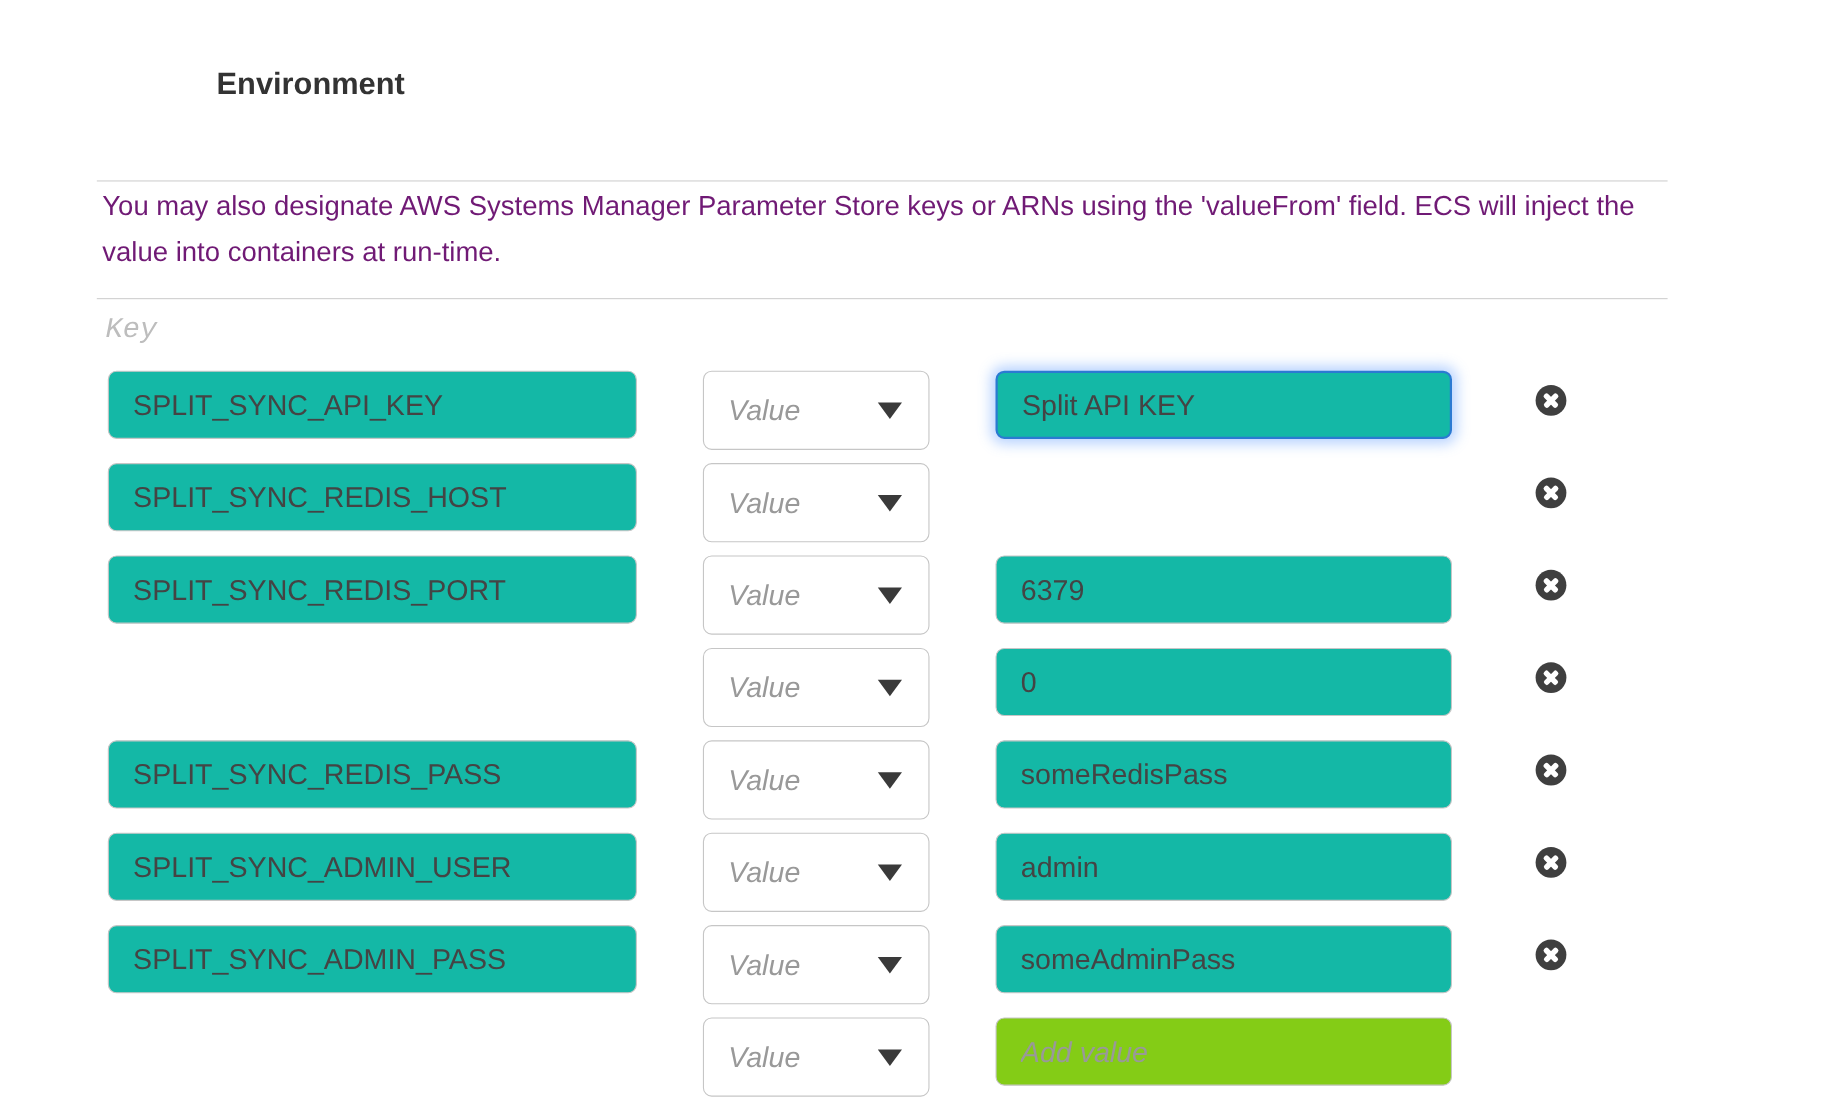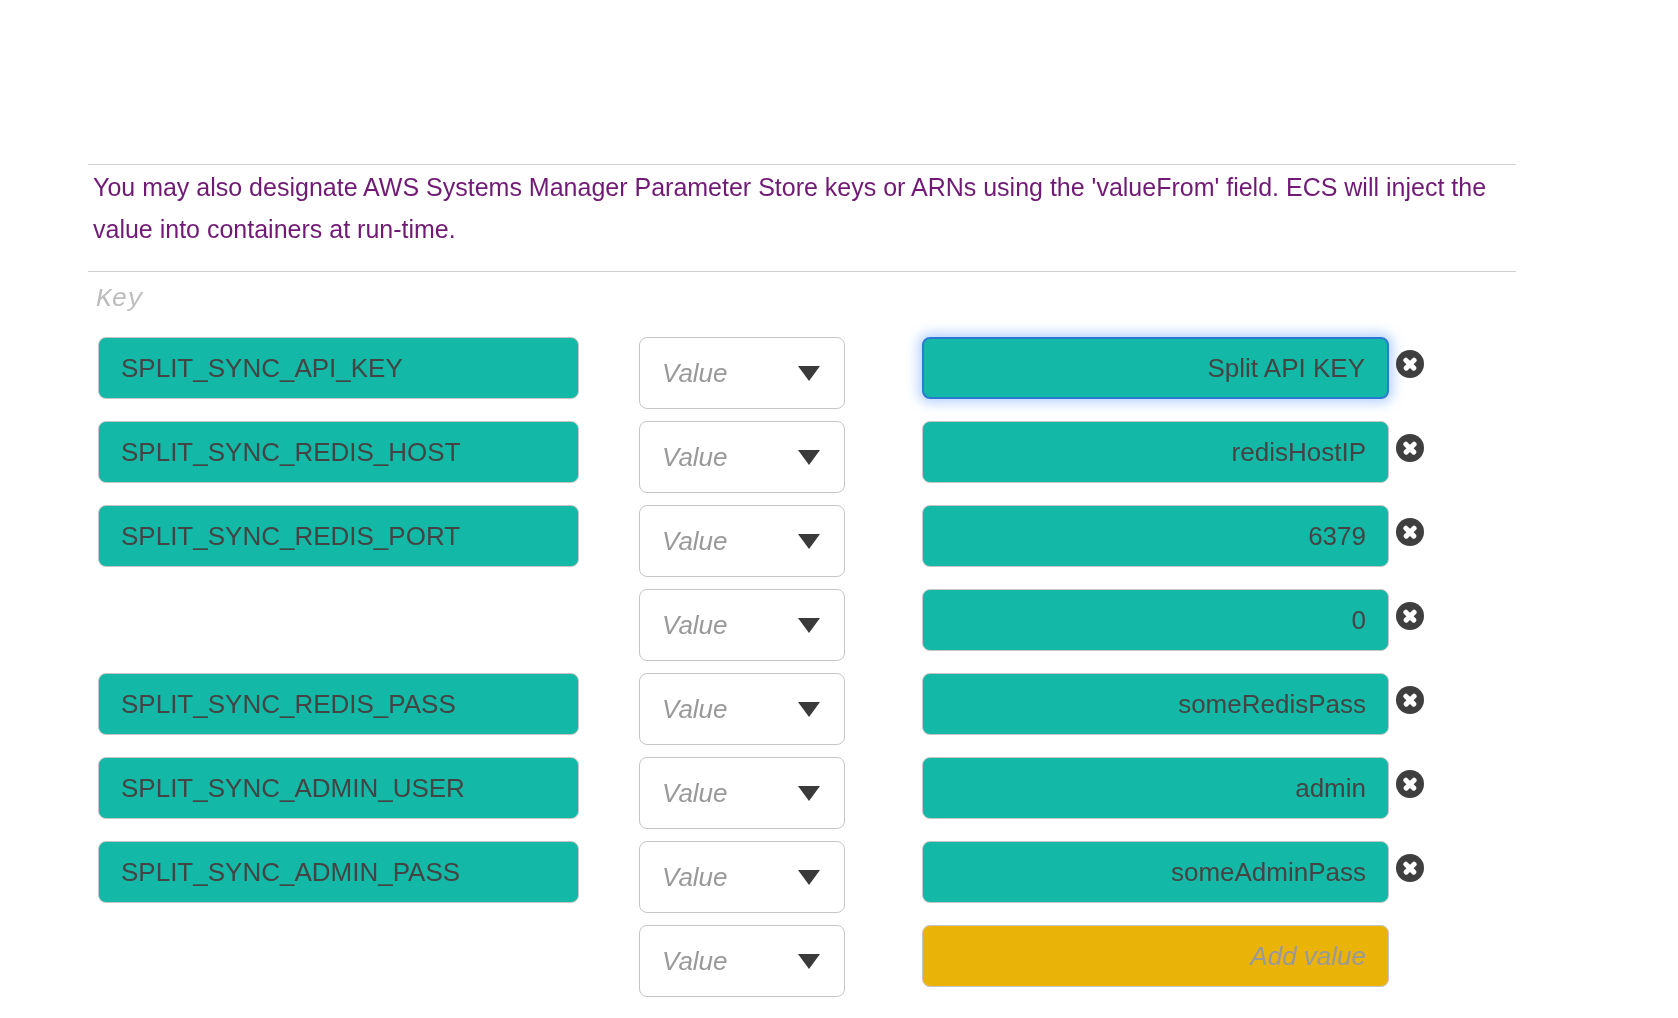--- a/index.html
+++ b/index.html
@@ -63,28 +63,28 @@
     color: #444444;
     padding: 0 22px;
     outline: none;
     position: absolute;
     top: 0;
   }
   input[type="text"]::placeholder {
     color: #9b9b9b; font-style: italic; opacity: 1;
   }
   .key-input   { left: 0;     width: 481px; }
-  .value-input { left: 824px; width: 467px; text-align: right; }
+  .value-input { left: 807px; width: 415px; }
 
   .value-input.focused {
     border: 2px solid #2b7ad2;
     box-shadow: 0 0 12px 4px rgba(77, 144, 254, 0.40);
   }
   .value-input.disabled {
-    background: #eab308;
+    background: #84cc16;
   }
   .value-input.disabled::placeholder { color: #999999; }
 
   .type-select {
     position: absolute;
     left: 541px; top: 0;
     width: 206px; height: 72px;
     border: 1px solid #c6c6c6;
     border-radius: 8px;
     background: #ffffff;
@@ -124,20 +124,21 @@
   }
   .remove-btn::before { transform: translate(-50%, -50%) rotate(45deg); }
   .remove-btn::after  { transform: translate(-50%, -50%) rotate(-45deg); }
 </style>
 </head>
 <body>
 
 <div class="page">
 
   <div class="form-label">
+    <span>Environment</span>
   </div>
 
   <hr class="divider top">
 
   <p class="description">You may also designate AWS Systems Manager Parameter Store keys or ARNs using the 'valueFrom' field. ECS will inject the value into containers at run-time.</p>
 
   <hr class="divider bottom">
 
   <div class="key-header">Key</div>
 
@@ -153,21 +154,20 @@
       <span></span>
     </button>
   </div>
 
   <div class="env-row">
     <input type="text" class="key-input" value="SPLIT_SYNC_REDIS_HOST" style="">
     <div class="type-select">
       <span class="type-label">Value</span>
       <span class="caret"></span>
     </div>
-    <input type="text" class="value-input" value="redisHostIP" style="">
     <button type="button" class="remove-btn">
       <span></span>
     </button>
   </div>
 
   <div class="env-row">
     <input type="text" class="key-input" value="SPLIT_SYNC_REDIS_PORT" style="">
     <div class="type-select">
       <span class="type-label">Value</span>
       <span class="caret"></span>

